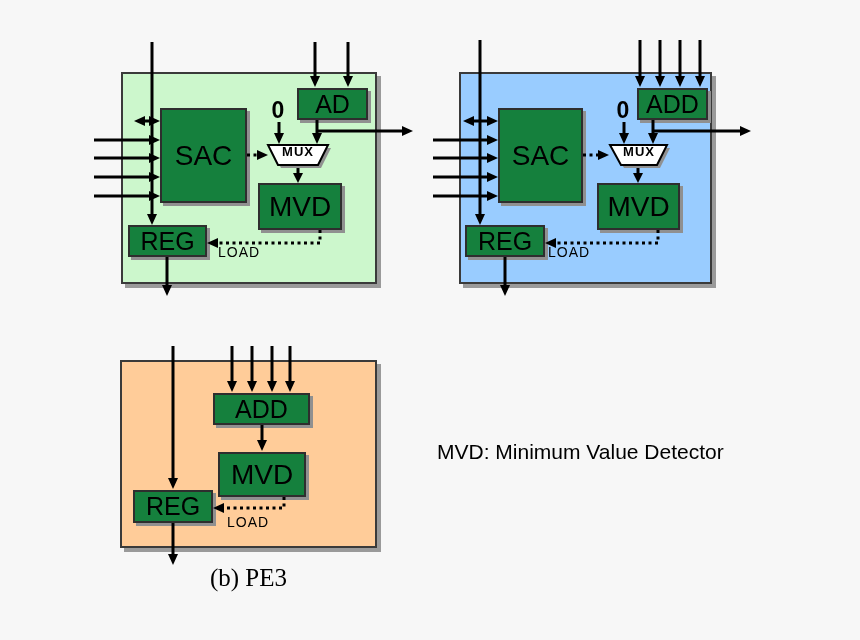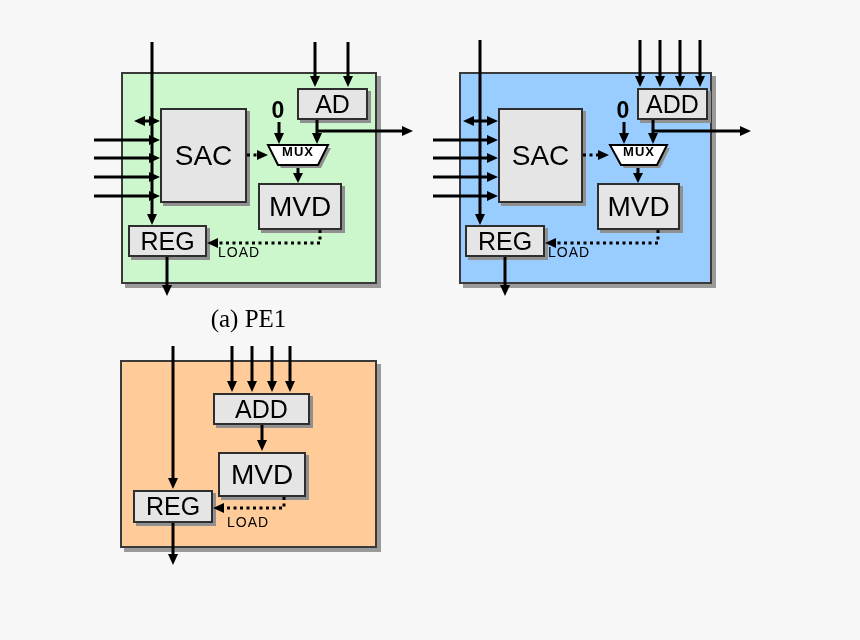--- a/index.html
+++ b/index.html
@@ -11,21 +11,21 @@
   .panel {
     position:absolute; box-sizing:border-box;
     border:2px solid #3a3a3a; box-shadow:4px 4px 0 #9a9a9a;
     z-index:1;
   }
   .panel.pe1 { left:121px; top:72px;  width:256px; height:212px; background:#ccf7cc; }
   .panel.pe2 { left:459px; top:72px;  width:253px; height:212px; background:#99ccff; }
   .panel.pe3 { left:120px; top:360px; width:257px; height:188px; background:#ffcc99; }
   .block {
     position:absolute; box-sizing:border-box; z-index:2;
-    background:#e5e5e5; border:2px solid #2e2e2e;
+    background:#15803d; border:2px solid #2e2e2e;
     box-shadow:3px 3px 0 #909090;
     display:flex; align-items:center; justify-content:center;
     color:#000; font-family:"Liberation Sans", sans-serif;
   }
   .big   { font-size:28px; }
   .med   { font-size:25px; }
   .wires { position:absolute; left:0; top:0; z-index:3; pointer-events:none; }
   .wires line, .wires polyline { stroke:#000; stroke-width:3; fill:none; }
   .wires .dotted { stroke-dasharray:3 3.5; }
   .wires polygon.arrow { fill:#000; stroke:none; }
@@ -168,18 +168,19 @@
   <span class="floatlabel mux-label" style="left:268px; top:144px;">MUX</span>
   <span class="floatlabel zero-label" style="left:266px; top:97px;">0</span>
   <span class="floatlabel load-label" style="left:218px; top:244px;">LOAD</span>
 
   <span class="floatlabel mux-label" style="left:609px; top:144px;">MUX</span>
   <span class="floatlabel zero-label" style="left:611px; top:97px;">0</span>
   <span class="floatlabel load-label" style="left:548px; top:244px;">LOAD</span>
 
   <span class="floatlabel load-label" style="left:227px; top:514px;">LOAD</span>
 
-  <div class="caption" style="left:121px; top:305px; width:255px;">(a) PE1</div>
+  <div class="caption" style="left:120px; top:564px; width:257px;">(b) PE3</div>
 
   <div class="legend">
+    <div>MVD: Minimum Value Detector</div>
   </div>
 
 </div>
 
 </body></html>

